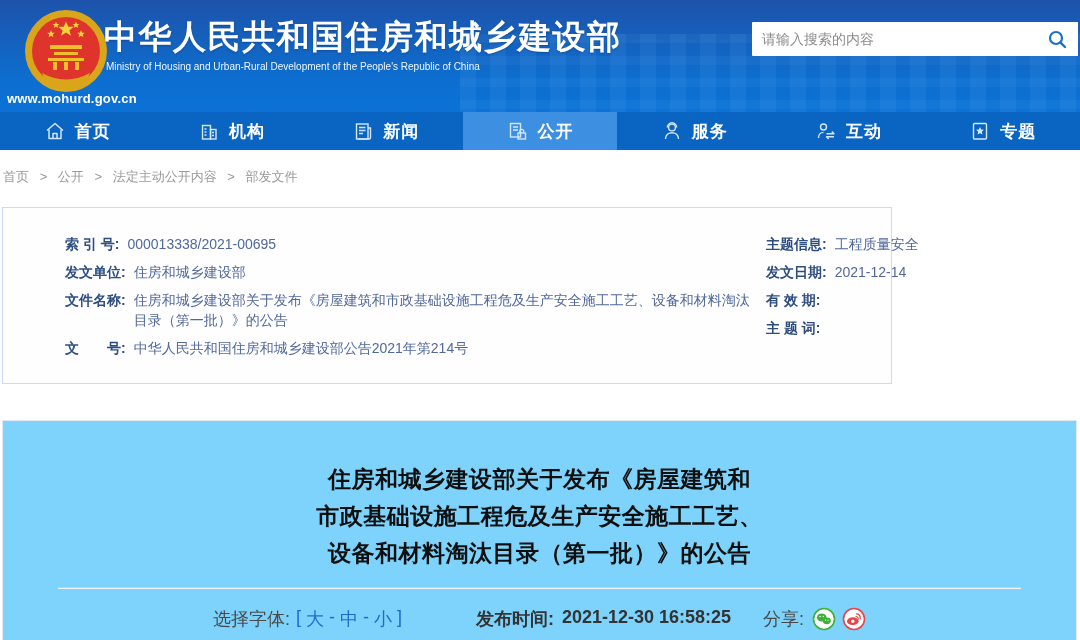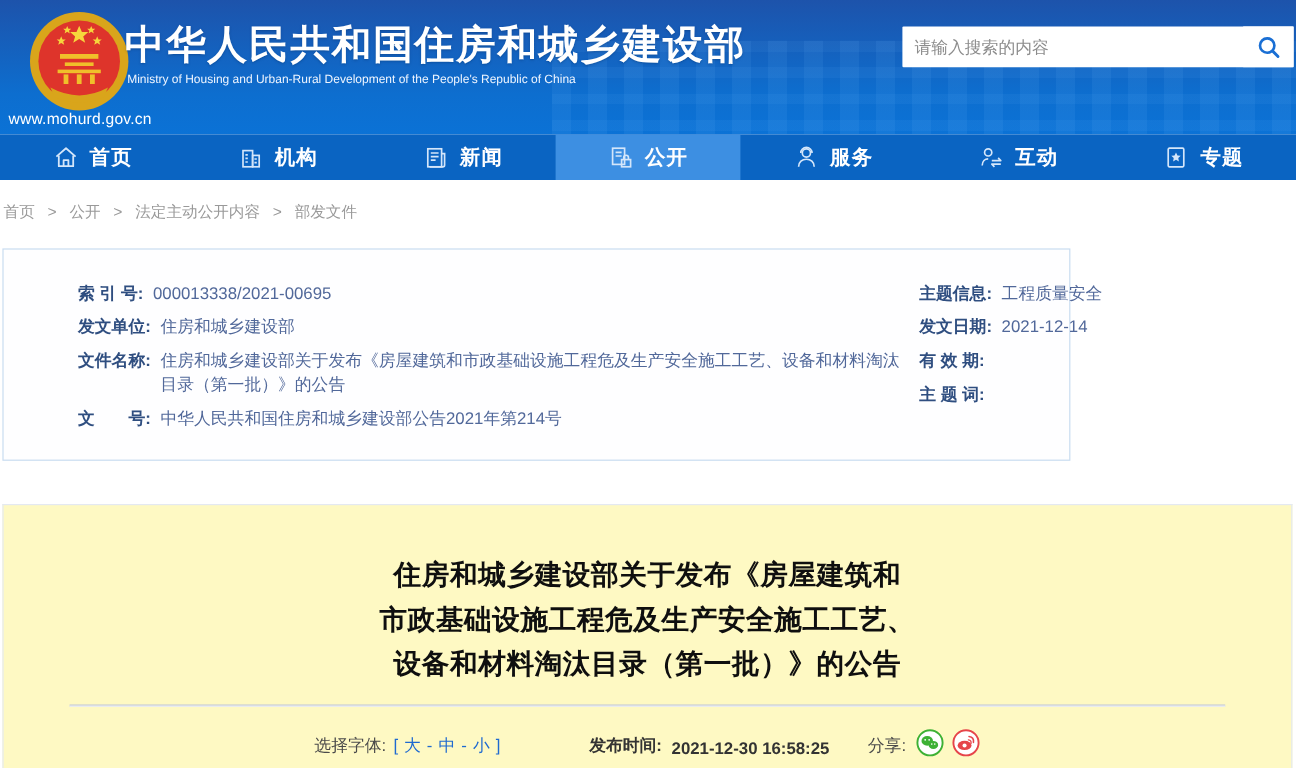--- a/index.html
+++ b/index.html
@@ -8,21 +8,21 @@
           font-family:"Liberation Sans", sans-serif; }
 
   
   .hdr { position:absolute; top:0; left:0; width:1080px; height:112px;
          background:linear-gradient(180deg,#1d53ab 0%,#0d6ecf 70%,#0b72d6 100%); }
   .hdr-deco { position:absolute; right:0; top:34px; width:620px; height:78px; opacity:.5;
          background:
            repeating-linear-gradient(90deg, rgba(125,195,255,.18) 0 16px, transparent 16px 30px),
            repeating-linear-gradient(180deg, rgba(125,195,255,.14) 0 9px, transparent 9px 22px); }
   .emblem { position:absolute; left:20px; top:7px; }
-  .site-url { position:absolute; left:7px; top:91px; color:#fff; font-weight:normal; font-size:13px; letter-spacing:.2px; }
+  .site-url { position:absolute; left:7px; top:91px; color:#fff; font-weight:bold; font-size:13px; letter-spacing:.2px; }
   .site-title { position:absolute; left:104px; top:15px; color:#fff; font-size:33px; font-weight:bold; letter-spacing:1.5px;
                 text-shadow:0 1px 2px rgba(0,40,90,.35); white-space:nowrap; }
   .site-sub { position:absolute; left:106px; top:61px; color:#eef5ff; font-size:10px; white-space:nowrap; }
   .search { position:absolute; left:752px; top:22px; width:326px; height:34px; background:#fff;
             display:flex; align-items:flex-end; border-radius:1px; }
   .search input { flex:1; height:100%; border:none; outline:none; background:transparent;
                   padding:0 10px; font-size:14px; color:#333; font-family:inherit; }
   .search input::placeholder { color:#8c8c8c; }
   .search-btn { width:42px; height:100%; border:none; background:#fff; display:flex;
                 align-items:center; justify-content:center; cursor:pointer; }
@@ -43,27 +43,27 @@
   .info-box { position:absolute; top:207px; left:2px; width:890px; height:177px;
               border:1px solid #c9dcf1; background:#fefeff; }
   .info-left  { position:absolute; left:62px;  top:26px; width:685px; }
   .info-right { position:absolute; left:763px; top:26px; width:300px; }
   .info-row { display:flex; align-items:flex-start; margin-bottom:8px; font-size:14px; line-height:20px; }
   .ilabel { color:#2f4e80; font-weight:bold; white-space:pre; flex:0 0 auto; margin-right:8px; }
   .ivalue { color:#51689a; }
 
   
   .article-box { position:absolute; top:420px; left:2px; width:1075px; height:220px;
-                 border:1px solid #e4e9f1; border-bottom:none; background:#fef9c3; }
+                 border:1px solid #e4e9f1; border-bottom:none; background:#7dd3fc; }
   .art-title { padding-top:40px; text-align:center; font-size:23px; line-height:37px;
                color:#0f0f0f; font-weight:bold; letter-spacing:.5px; }
   .divider { position:absolute; left:55px; right:55px; top:166px; height:2px;
              background:#c8ced5; border-bottom:1px solid #f0f2f4; }
-  .meta { position:absolute; top:186px; left:0; width:100%; display:flex; align-items:flex-end;
-          justify-content:center; font-size:14px; color:#4a4a4a; }
+  .meta { position:absolute; top:186px; left:0; width:100%; display:flex; align-items:flex-start;
+          justify-content:center; font-size:18px; color:#4a4a4a; }
   .m-label { color:#4a4a4a; }
   .m-strong { color:#333; font-weight:bold;margin-left:44px; }
   .fsize { color:#1f6ad0; display:inline-flex; gap:5px; margin-left:6px; margin-right:30px; }
   .fsize .opt { cursor:pointer; }
   .ptime { margin-left:8px; margin-right:32px; }
   .share-wrap { display:inline-flex; align-items:center; gap:6px; margin-left:8px; }
   .share { width:24px; height:24px; display:inline-flex; cursor:pointer; }
 </style>
 </head>
 <body>

